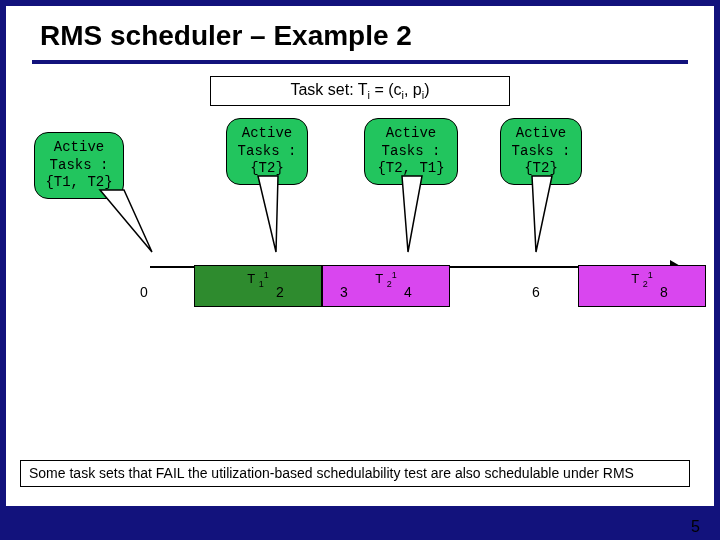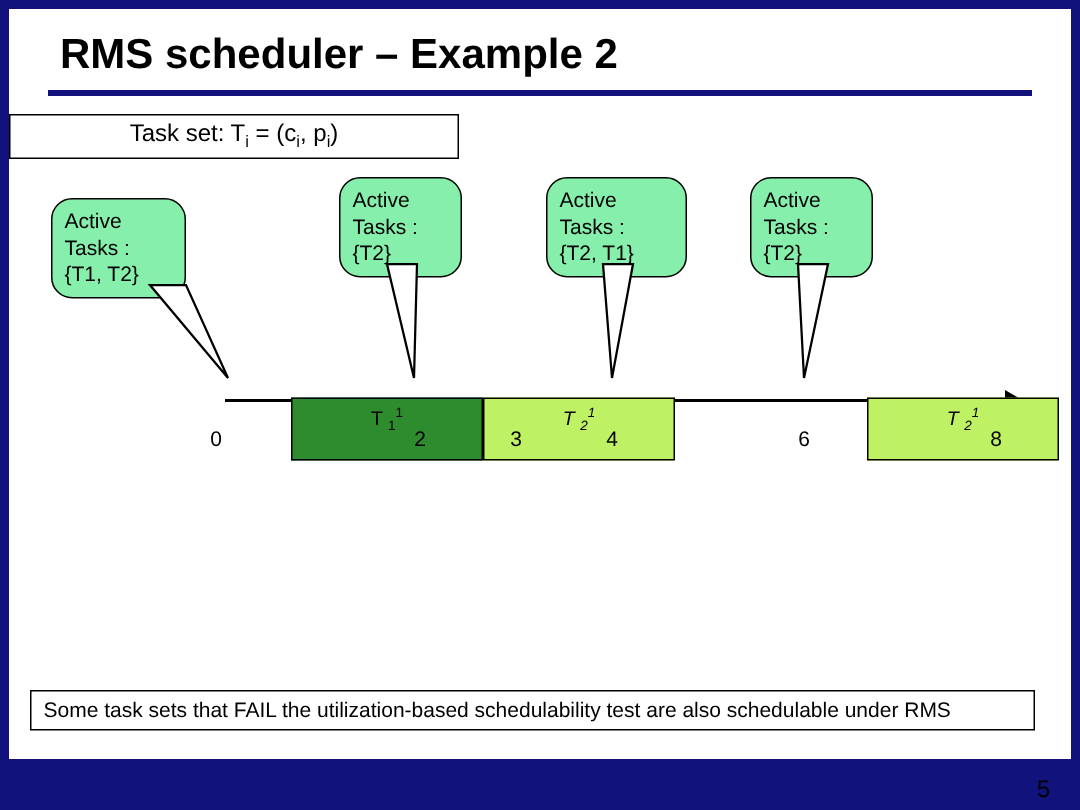--- a/index.html
+++ b/index.html
@@ -21,21 +21,21 @@
     color: #000;
     padding: 14px 0 6px 34px;
   }
   .hr {
     height: 4px;
     background: #12127c;
     margin: 2px 26px 0 26px;
   }
   .center-col {
     display: flex;
-    flex-direction: row;
+    flex-direction: column;
     align-items: center;
     margin-top: 12px;
   }
   .eqbox {
     border: 1.5px solid #000;
     font-family: "Comic Sans MS", "Comic Sans", cursive, sans-serif;
     font-size: 16px;
     color: #000;
     padding: 4px 12px;
     text-align: center;
@@ -44,25 +44,26 @@
   }
   .eqbox .sub { font-size: 11px; vertical-align: sub; }
   .stage {
     position: relative;
     width: 660px;
     height: 200px;
     margin: 6px auto 0 auto;
   }
   .bubble {
     position: absolute;
-    background: #86efac;
+    background: #22c55e;
     border: 1.5px solid #000;
     border-radius: 14px;
-    font-family: Liberation Sans, sans-serif;
+    font-family: Liberation Mono, monospace;
     font-size: 14px;
+    text-align: center;
     padding: 6px 8px;
     line-height: 1.25;
   }
   
   .timeline {
     position: absolute;
     left: 120px;
     top: 135px;
     width: 530px;
     height: 28px;
@@ -81,21 +82,21 @@
     border-top: 7px solid transparent;
     border-bottom: 7px solid transparent;
   }
   .seg {
     position: absolute;
     top: 12px; height: 42px;
     border: 1.5px solid #000;
     margin-left: 44px;
   }
   .seg.green { background: #2e8b2e; }
-  .seg.yellow { background: #bef264; font-style: italic; }
+  .seg.yellow { background: #d946ef; }
   .seglabel {
     position: absolute;
     top: 4px;
     width: 100%;
     text-align: center;
     font-family: "Comic Sans MS", cursive, sans-serif;
     font-size: 13px;
     color: #000;
     white-space: nowrap;
   }

